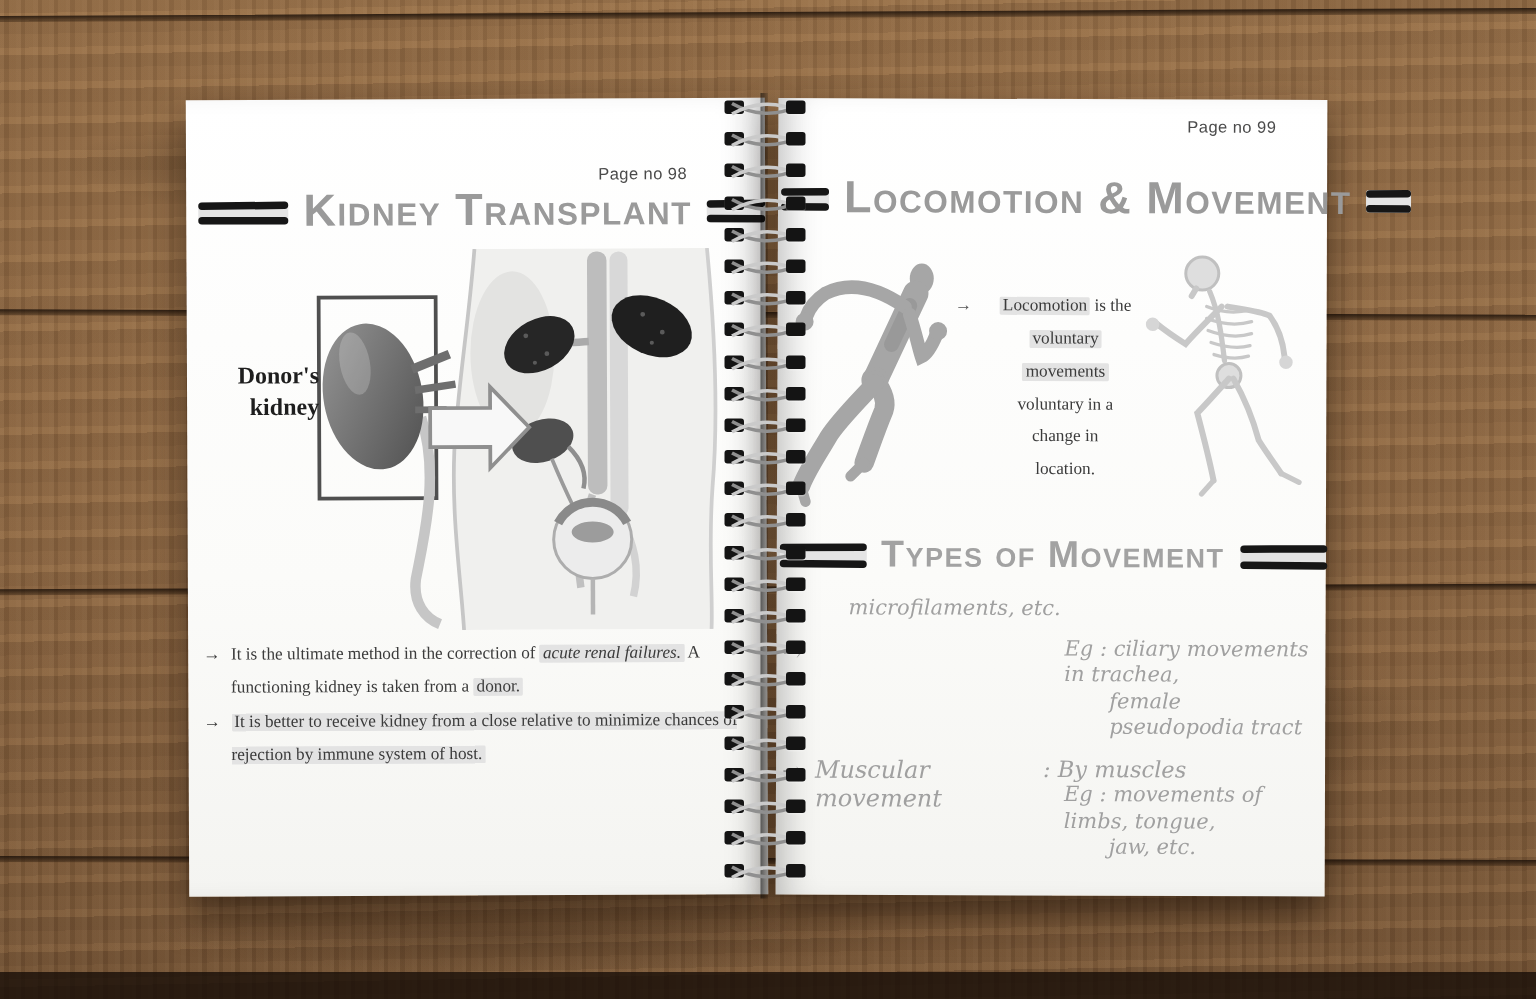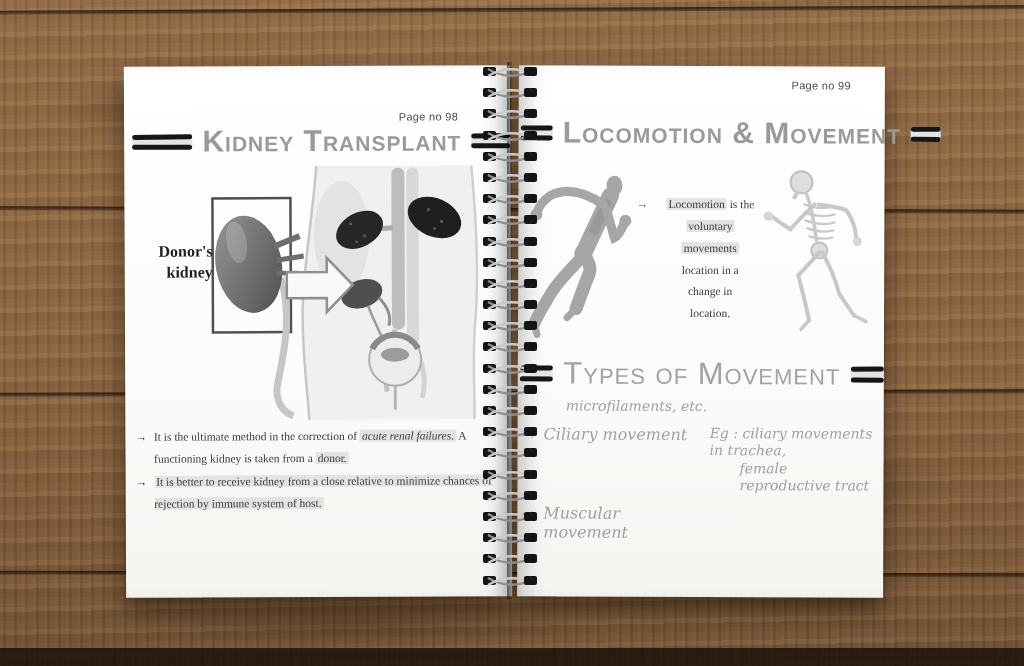--- a/index.html
+++ b/index.html
@@ -27,21 +27,21 @@
   .loop svg{position:absolute;left:0;top:0;}
 
   .pageno{position:absolute;top:13px;font-size:11px;color:#4a4a4a;letter-spacing:.3px;}
   .page.left .pageno{right:52px;margin-top:32px;} .page.right .pageno{right:34px;}
 
   .title-row{position:absolute;display:flex;align-items:center;gap:10px;}
   .bar{height:15px;background:#e4e4e4;position:relative;border-radius:2px;}
   .bar i{position:absolute;left:0;right:0;height:4.5px;background:#161616;border-radius:3px;display:block;}
   .bar i.t{top:0;transform:rotate(-.4deg);} .bar i.b{bottom:0;transform:rotate(.35deg);}
   .big-title{font-variant:small-caps;font-weight:700;font-size:30px;color:#9a9a9a;letter-spacing:1px;white-space:nowrap;line-height:1;}
-  .mid-title{font-variant:small-caps;font-weight:400;font-size:31px;color:#a2a2a2;letter-spacing:1px;white-space:nowrap;line-height:1;}
+  .mid-title{font-variant:small-caps;font-weight:700;font-size:25px;color:#a2a2a2;letter-spacing:1px;white-space:nowrap;line-height:1;}
 
   .serif{font-family:"Liberation Serif",serif;color:#3b3b3b;}
   .hl{background:#e3e3e3;padding:0 2px;border-radius:1px;}
   .em{font-style:italic;}
 
   .bullets{position:absolute;left:10px;right:4px;top:359px;font-size:11.5px;line-height:1.95;}
   .bullet{display:flex;gap:7px;}
   .bullet .arr{flex:none;color:#3b3b3b;}
 
   .kdiag{position:absolute;left:12px;top:100px;width:362px;height:254px;}
@@ -210,21 +210,21 @@
           <path d="M66,92 C74,106 80,122 83,133 C88,141 94,149 98,155" stroke-width="4"></path>
           <path d="M98,155 L110,161" stroke-width="3.5"></path>
         </g>
       </svg>
 
       <div class="intro serif">
         <span class="arr">→</span>
         <div><span class="hl">Locomotion</span><span> is the</span></div>
         <div><span class="hl">voluntary</span></div>
         <div><span class="hl">movements</span></div>
-        <div>location in a</div>
+        <div>voluntary in a</div>
         <div>change in</div>
         <div>location.</div>
       </div>
 
       <div class="title-row" style="left:2px;right:0;top:292px;">
         <div class="bar" style="flex:1;">
             <i class="t"></i>
             <i class="b"></i>
           </div>
         <div class="mid-title">Types of Movement</div>
@@ -236,32 +236,36 @@
 
       <div class="types hand">
         <div class="type">
           <div class="desccol">
             <div class="eg2">microfilaments, etc.</div>
           </div>
         </div>
         <div class="type">
           <div class="namecol">
             <span class="arr">→</span>
-            <div>Ciliary movement</div>
           </div>
           <div class="desccol">
             <div class="eg">Eg : ciliary movements in trachea,</div>
-            <div class="eg2">female reproductive tract</div>
+            <div class="eg2">female pseudopodia tract</div>
           </div>
         </div>
         <div class="type">
           <div class="namecol">
             <span class="arr">→</span>
             <div>Muscular movement</div>
           </div>
+          <div class="desccol">
+            <div>: By muscles</div>
+            <div class="eg">Eg : movements of limbs, tongue,</div>
+            <div class="eg2">jaw, etc.</div>
+          </div>
         </div>
       </div>
     </div>
 
     <div class="spiral">
       <div class="gap"></div>
     <div class="loop">
           <svg width="68" height="21" viewBox="0 0 68 21">
             <path d="M12,7 C28,16 44,15 57,8" fill="none" stroke="#8f8f8f" stroke-width="2.4"></path>
             <path d="M12,14 C28,5 44,6 57,13" fill="none" stroke="#cacaca" stroke-width="2.4"></path>

